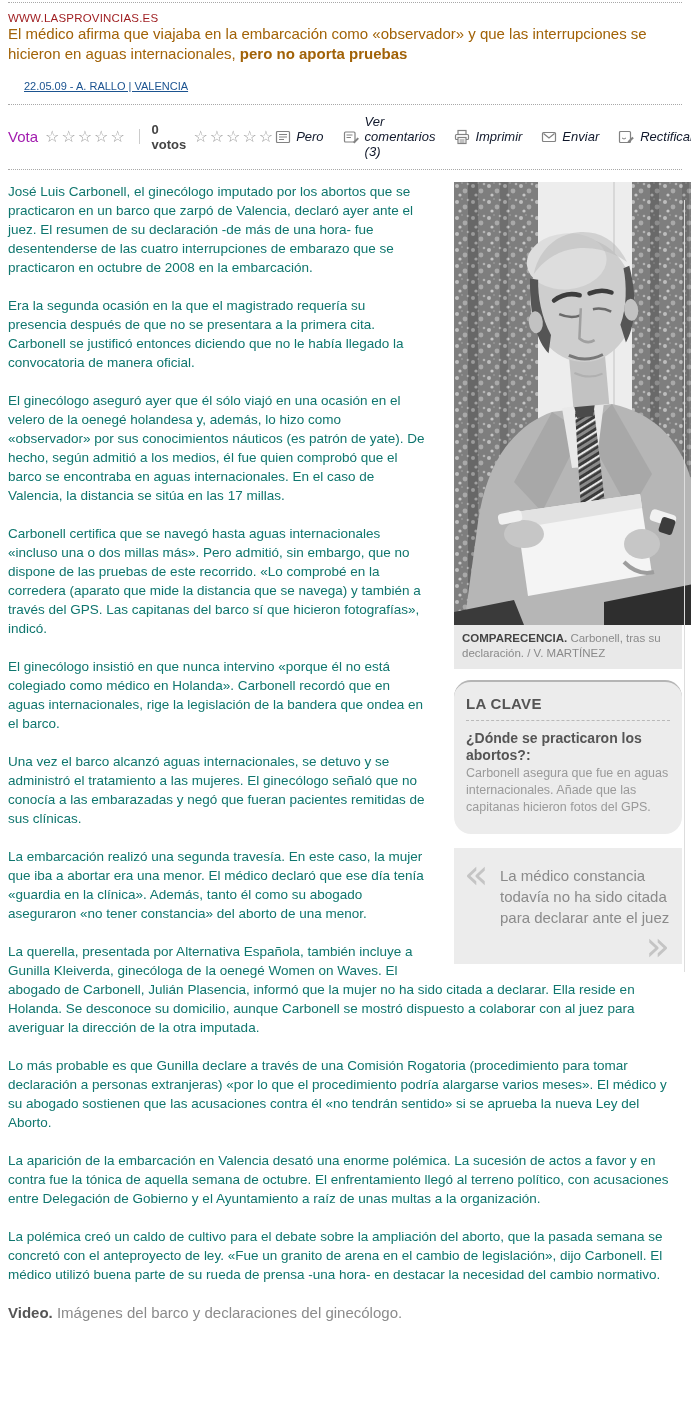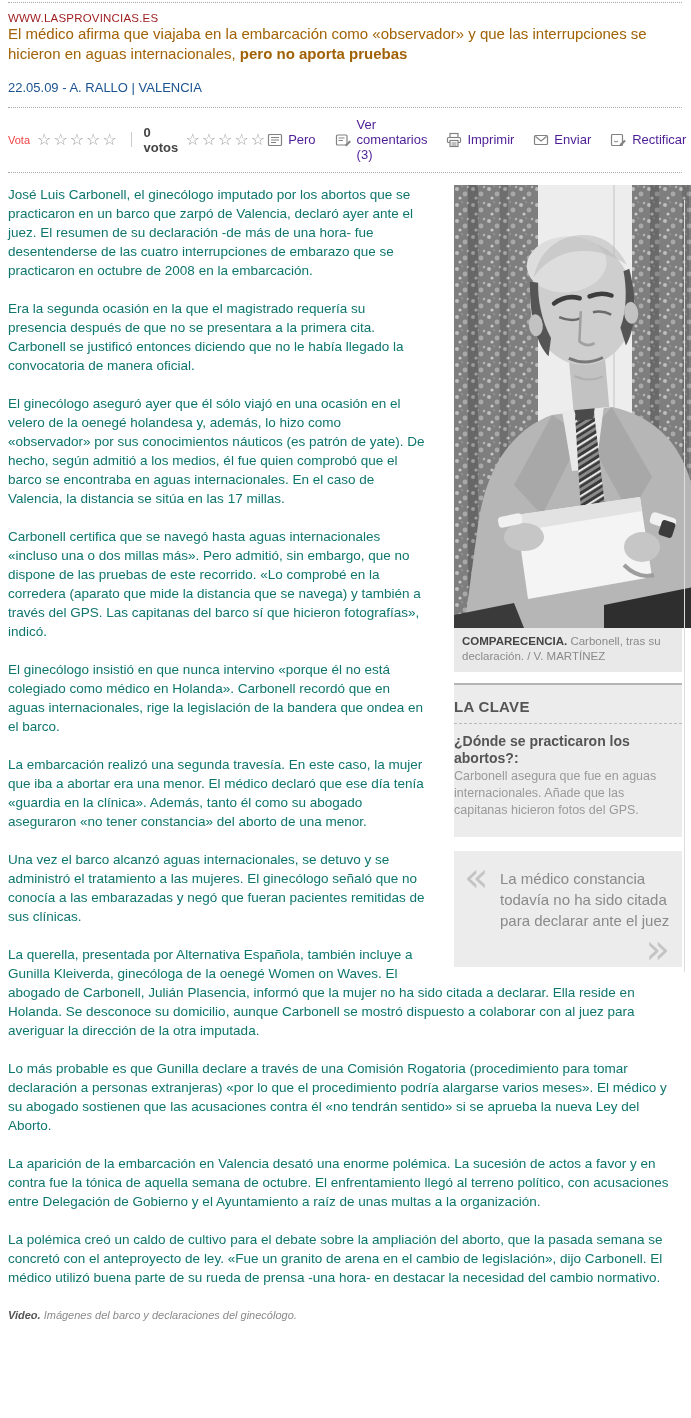--- a/index.html
+++ b/index.html
@@ -8,54 +8,54 @@
     font-family:"Liberation Sans", sans-serif;
     width:691px; min-height:1418px;
     color:#8b8b8b;
   }
   .page { width:691px; min-height:1418px; padding:0 9px 0 8px; position:relative; background:#fff; }
   .top-dotted { border-top:1px dotted #a8a8a8; margin-top:2px; }
   .site-label { color:#9e1b1e; font-size:11.5px; letter-spacing:.2px; padding-top:9px; }
   h1.headline { color:#1b5390; font-size:29px; line-height:35px; font-weight:normal; margin:5px 0 10px; letter-spacing:-.2px; }
   .subhead { color:#a16207; font-size:15px; line-height:20px; width:675px; }
   .subhead b { font-weight:bold; }
-  .byline { color:#1b5390; font-size:13px; margin:16px 0 12px; }
+  .byline { color:#1b5390; font-size:11px; margin:16px 16px 12px;text-decoration:underline; }
   .sep-dotted { border-top:1px dotted #a8a8a8; }
 
   
   .meta-row { display:flex; align-items:center; justify-content:space-between; padding:9px 0 10px; }
   .vote-group { display:flex; align-items:center; }
-  .vota-label { color:#ef4444; font-size:11px; margin-right:7px; }
+  .vota-label { color:#a21caf; font-size:15px; margin-right:7px; }
   .stars { color:#9a9a9a; font-size:16px; letter-spacing:2px; line-height:16px; cursor:pointer; }
   .stars.readonly { cursor:default; }
   .vdiv { width:1px; height:15px; background:#ccc; margin:0 12px; }
   .votes-label { color:#444; font-size:13px; font-weight:bold; margin-right:7px; }
   .actions { display:flex; align-items:center; gap:19px; }
-  .action { display:flex; align-items:center; gap:5px; color:#4c1d95; font-size:13px; cursor:pointer; }
+  .action { display:flex; align-items:center; gap:5px; color:#0f172a; font-size:13px; cursor:pointer;font-style:italic; }
   .action svg { display:block; }
 
   
   .article { padding-top:12px; }
   .sidebar { float:right; width:228px; margin-left:27px; }
   .photo-frame { width:257px; height:443px; overflow:hidden; background:#e5e5e5; }
   .photo-frame svg { display:block; }
   .caption { background:#e9e9e9; padding:6px 8px 8px; font-size:11.5px; line-height:15px; color:#8a8a8a; }
   .caption b { color:#444; font-weight:bold; }
-  .laclave { background:#ececec; border-top:2px solid #b5b5b5; margin-top:11px; padding:13px 0 18px; }
+  .laclave { background:#ececec; border-top:2px solid #b5b5b5; margin-top:11px; padding:13px 12px 18px;border-radius:17px; }
   .laclave-title { color:#555; font-size:15px; font-weight:bold; letter-spacing:.3px; padding-bottom:8px; border-bottom:1px dashed #b9b9b9; }
   .laclave-q { color:#555; font-size:14px; font-weight:bold; margin-top:9px; line-height:17px; }
   .laclave-a { color:#9a9a9a; font-size:12.5px; line-height:17px; margin-top:1px; width:210px; }
   .quotebox { background:#ececec; margin-top:14px; position:relative; padding:17px 24px 36px 46px; }
   .qmark { position:absolute; color:#c4c4c4; font-size:40px; line-height:28px; font-family:"DejaVu Sans", sans-serif; }
   .qmark.open { left:10px; top:12px; }
   .qmark.close { right:12px; bottom:4px; }
   .quote-text { color:#8a8a8a; font-size:15px; line-height:21px; width:188px; }
 
   .body-text p { font-size:13.5px; line-height:19px; color:#0f766e; margin-bottom:19px; width:auto; }
-  .video-line { font-size:11px; line-height:19px; color:#8b8b8b; margin-bottom:13px;font-style:italic; }
+  .video-line { font-size:15px; line-height:19px; color:#8b8b8b; margin-bottom:13px; }
   .video-line b { color:#555; font-weight:bold; }
   .clear { clear:both; }
   .column-divider { position:absolute; right:6px; top:198px; height:772px; width:1px; background:#ddd; }
 </style>
 </head>
 <body>
 
 <div class="page">
   <div class="top-dotted"></div>
 
@@ -220,22 +220,22 @@
         <span class="qmark close">»</span>
       </div>
     </div>
 
     <div class="body-text">
       <p>José Luis Carbonell, el ginecólogo imputado por los abortos que se practicaron en un barco que zarpó de Valencia, declaró ayer ante el juez. El resumen de su declaración -de más de una hora- fue desentenderse de las cuatro interrupciones de embarazo que se practicaron en octubre de 2008 en la embarcación.</p>
       <p>Era la segunda ocasión en la que el magistrado requería su presencia después de que no se presentara a la primera cita. Carbonell se justificó entonces diciendo que no le había llegado la convocatoria de manera oficial.</p>
       <p>El ginecólogo aseguró ayer que él sólo viajó en una ocasión en el velero de la oenegé holandesa y, además, lo hizo como «observador» por sus conocimientos náuticos (es patrón de yate). De hecho, según admitió a los medios, él fue quien comprobó que el barco se encontraba en aguas internacionales. En el caso de Valencia, la distancia se sitúa en las 17 millas.</p>
       <p>Carbonell certifica que se navegó hasta aguas internacionales «incluso una o dos millas más». Pero admitió, sin embargo, que no dispone de las pruebas de este recorrido. «Lo comprobé en la corredera (aparato que mide la distancia que se navega) y también a través del GPS. Las capitanas del barco sí que hicieron fotografías», indicó.</p>
       <p>El ginecólogo insistió en que nunca intervino «porque él no está colegiado como médico en Holanda». Carbonell recordó que en aguas internacionales, rige la legislación de la bandera que ondea en el barco.</p>
+      <p>Una vez el barco alcanzó aguas internacionales, se detuvo y se administró el tratamiento a las mujeres. El ginecólogo señaló que no conocía a las embarazadas y negó que fueran pacientes remitidas de sus clínicas.</p>
       <p>La embarcación realizó una segunda travesía. En este caso, la mujer que iba a abortar era una menor. El médico declaró que ese día tenía «guardia en la clínica». Además, tanto él como su abogado aseguraron «no tener constancia» del aborto de una menor.</p>
-      <p>Una vez el barco alcanzó aguas internacionales, se detuvo y se administró el tratamiento a las mujeres. El ginecólogo señaló que no conocía a las embarazadas y negó que fueran pacientes remitidas de sus clínicas.</p>
       <p>La querella, presentada por Alternativa Española, también incluye a Gunilla Kleiverda, ginecóloga de la oenegé Women on Waves. El abogado de Carbonell, Julián Plasencia, informó que la mujer no ha sido citada a declarar. Ella reside en Holanda. Se desconoce su domicilio, aunque Carbonell se mostró dispuesto a colaborar con al juez para averiguar la dirección de la otra imputada.</p>
       <p>Lo más probable es que Gunilla declare a través de una Comisión Rogatoria (procedimiento para tomar declaración a personas extranjeras) «por lo que el procedimiento podría alargarse varios meses». El médico y su abogado sostienen que las acusaciones contra él «no tendrán sentido» si se aprueba la nueva Ley del Aborto.</p>
       <p>La aparición de la embarcación en Valencia desató una enorme polémica. La sucesión de actos a favor y en contra fue la tónica de aquella semana de octubre. El enfrentamiento llegó al terreno político, con acusaciones entre Delegación de Gobierno y el Ayuntamiento a raíz de unas multas a la organización.</p>
       <p>La polémica creó un caldo de cultivo para el debate sobre la ampliación del aborto, que la pasada semana se concretó con el anteproyecto de ley. «Fue un granito de arena en el cambio de legislación», dijo Carbonell. El médico utilizó buena parte de su rueda de prensa -una hora- en destacar la necesidad del cambio normativo.</p>
       <div class="video-line"><b>Video.</b><span> Imágenes del barco y declaraciones del ginecólogo.</span></div>
     </div>
 
     <div class="clear"></div>
   </div>
 

